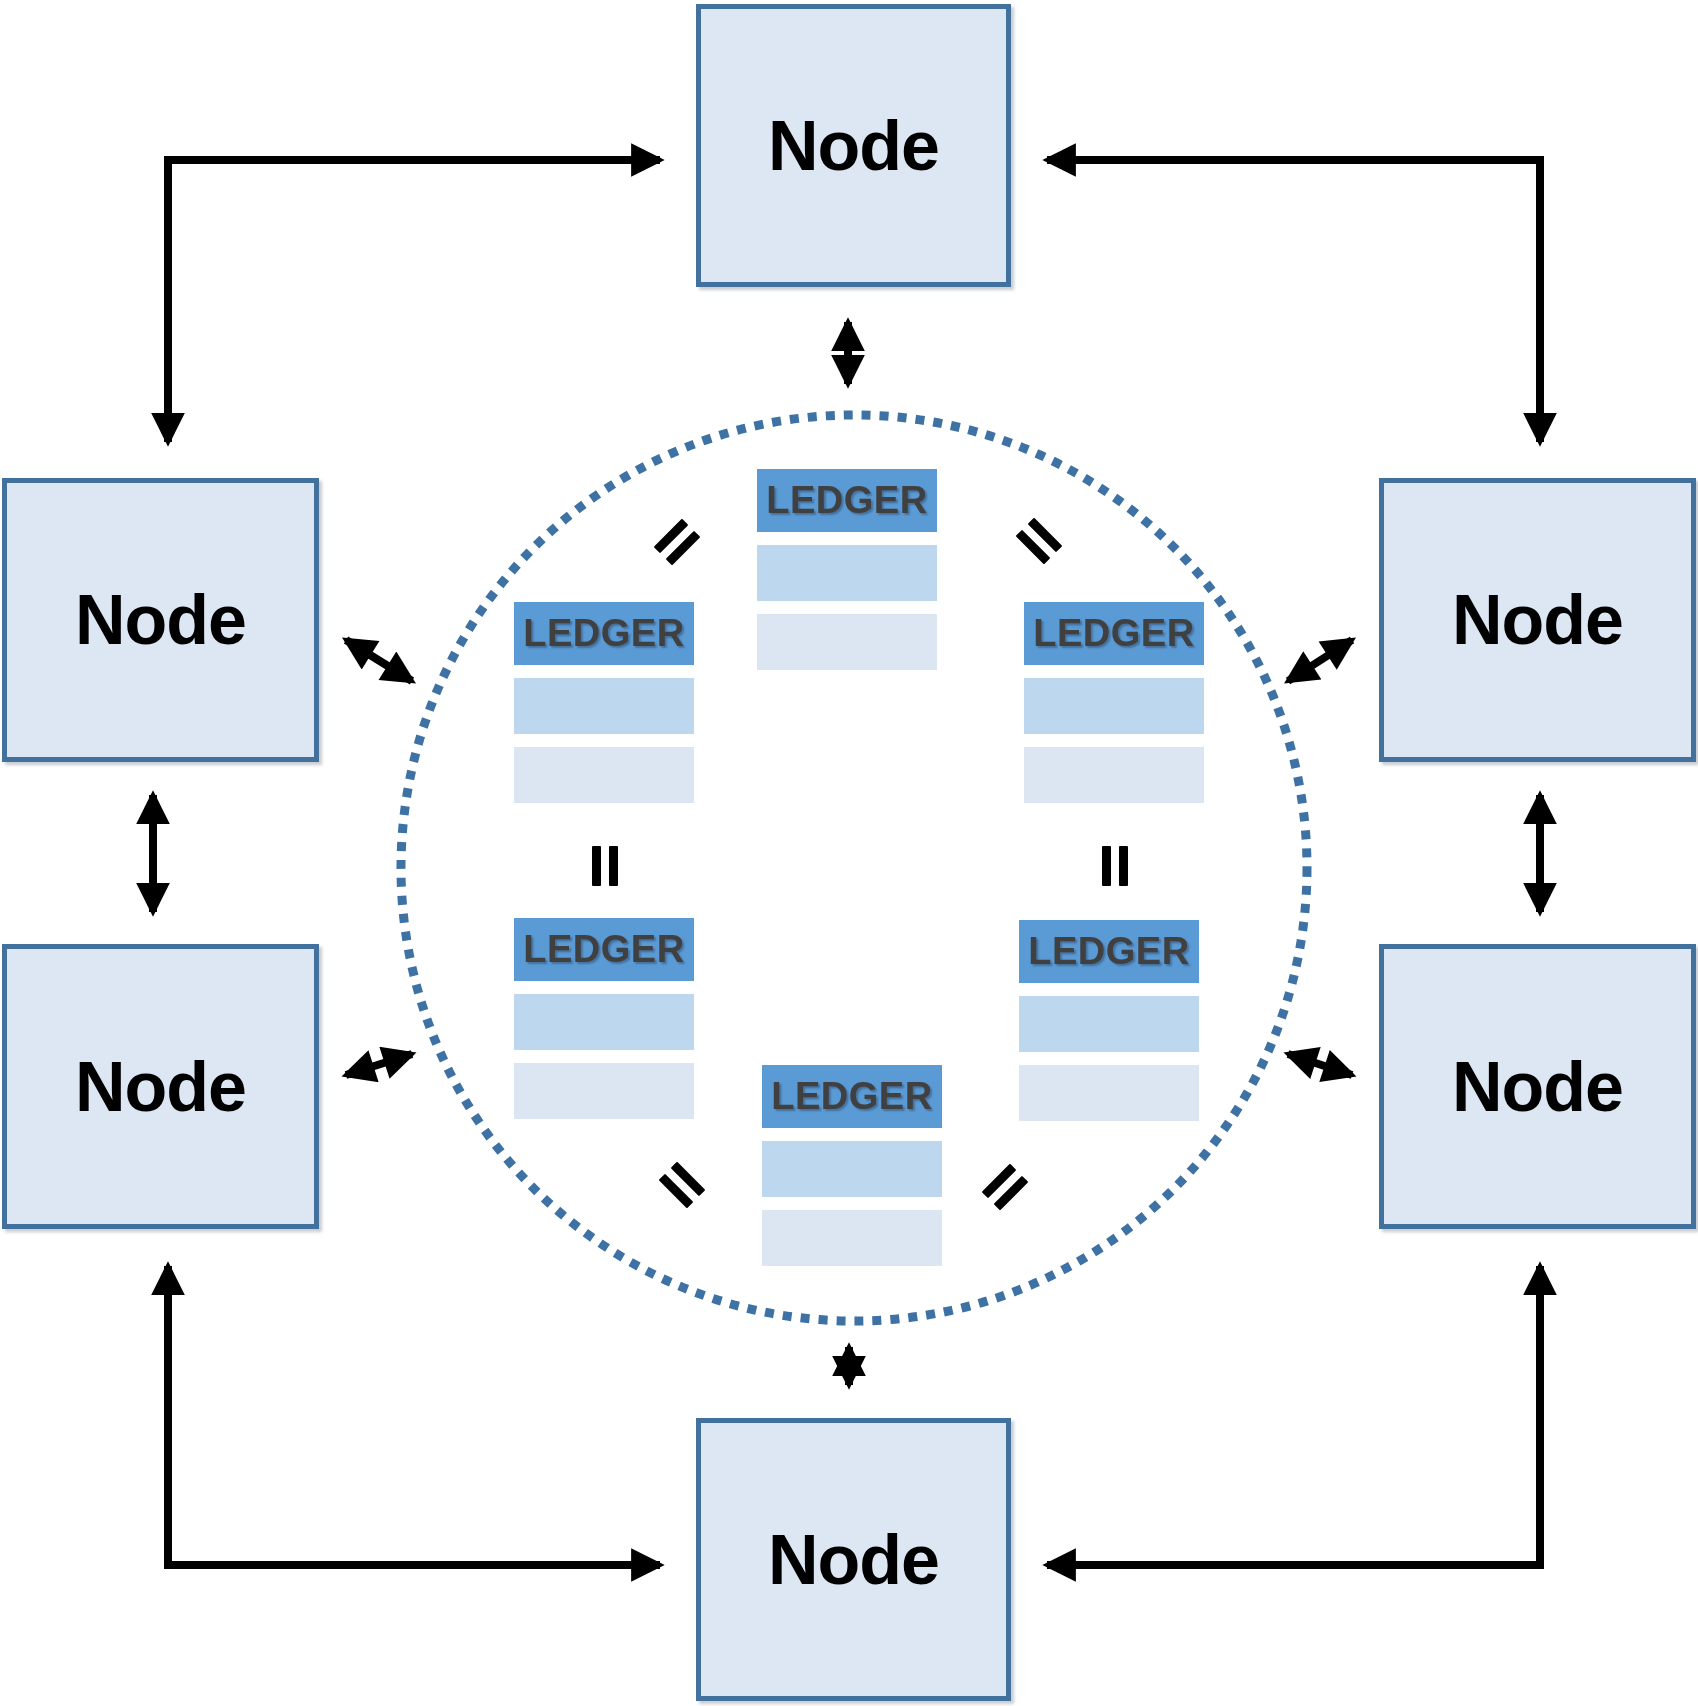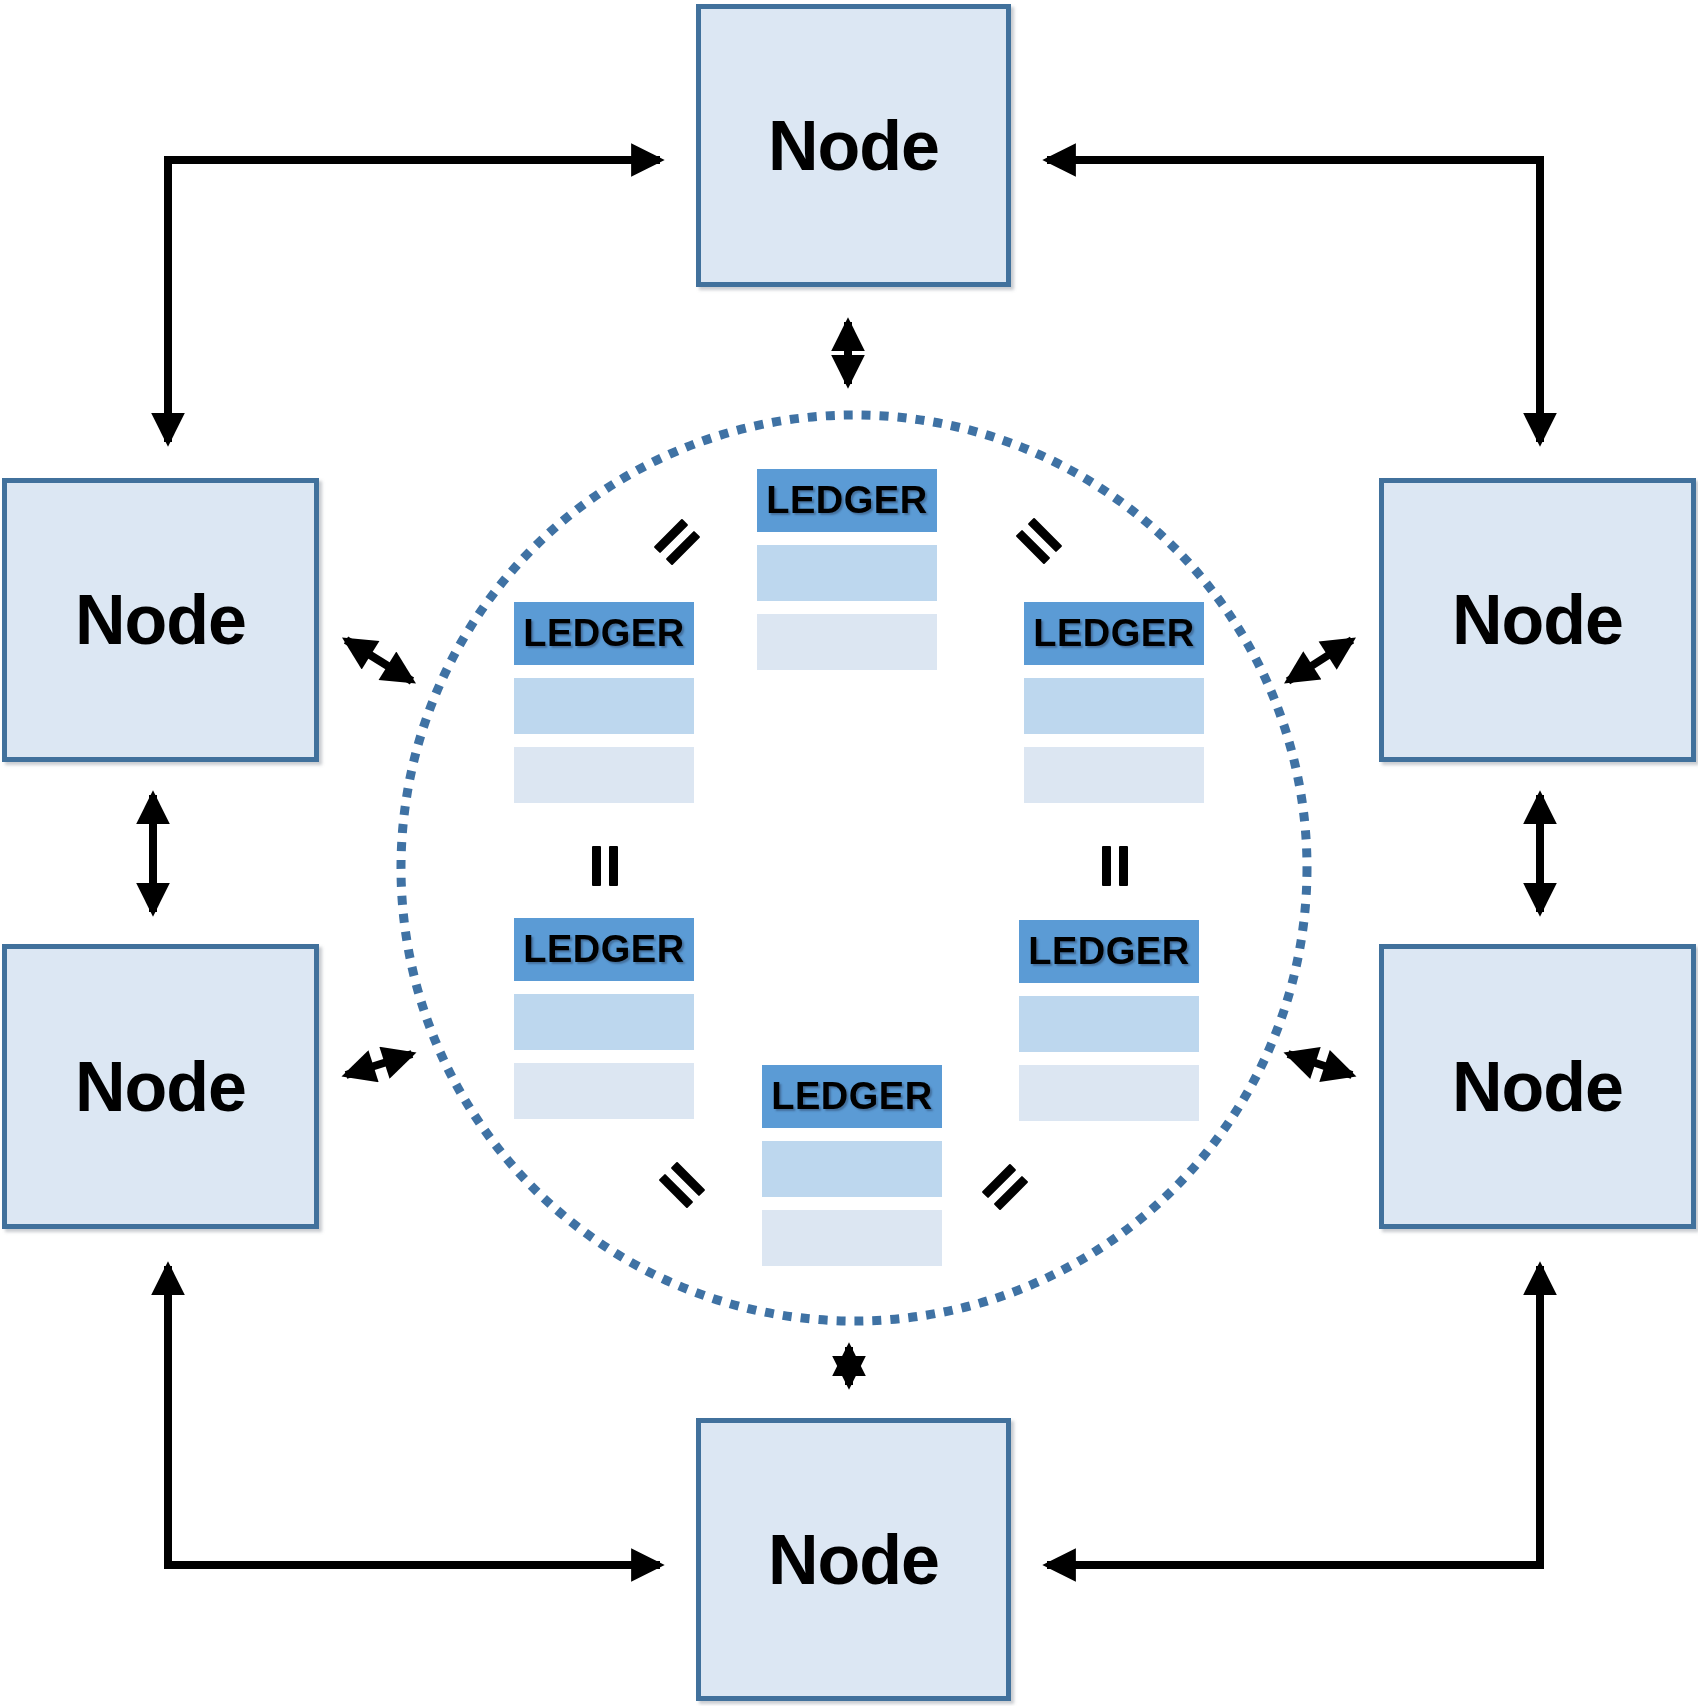--- a/index.html
+++ b/index.html
@@ -10,21 +10,21 @@
   .stage{position:relative;width:1698px;height:1706px;background:#fff;overflow:hidden;
          font-family:"Liberation Sans",sans-serif;}
   .underlay{position:absolute;left:0;top:0;width:1698px;height:1706px;}
   .conn{stroke:var(--arrow);stroke-width:8;fill:none;}
   .ring{stroke:var(--circle);stroke-width:9;fill:none;stroke-dasharray:9 9;}
   .node{position:absolute;background:var(--node-fill);border:5px solid var(--node-border);
         box-sizing:border-box;display:flex;align-items:center;justify-content:center;
         box-shadow:3px 3px 3px rgba(100,110,120,.35);}
   .node span{font-size:70px;font-weight:bold;color:#000;letter-spacing:-1px;}
   .ledger{position:absolute;width:180px;}
-  .lhead{height:63px;background:var(--ledger-header);color:#000000;font-size:38px;font-weight:bold;
+  .lhead{height:63px;background:var(--ledger-header);color:#404040;font-size:38px;font-weight:bold;
          display:flex;align-items:center;justify-content:center;letter-spacing:0.5px;
          text-shadow:2px 2px 2px rgba(40,60,90,.45);}
   .lrow{height:56px;margin-top:13px;}
   .r1{background:var(--ledger-row1);}
   .r2{background:var(--ledger-row2);}
   .consensus{position:absolute;left:854px;top:866px;transform:translate(-50%,-50%);
              font-size:76px;font-weight:bold;color:#000;letter-spacing:-2px;white-space:nowrap;}
   .eq{position:absolute;width:40px;height:26px;}
   .eq i{display:block;width:40px;height:9px;background:var(--arrow);border-radius:1px;}
   .eq i + i{margin-top:8px;}

